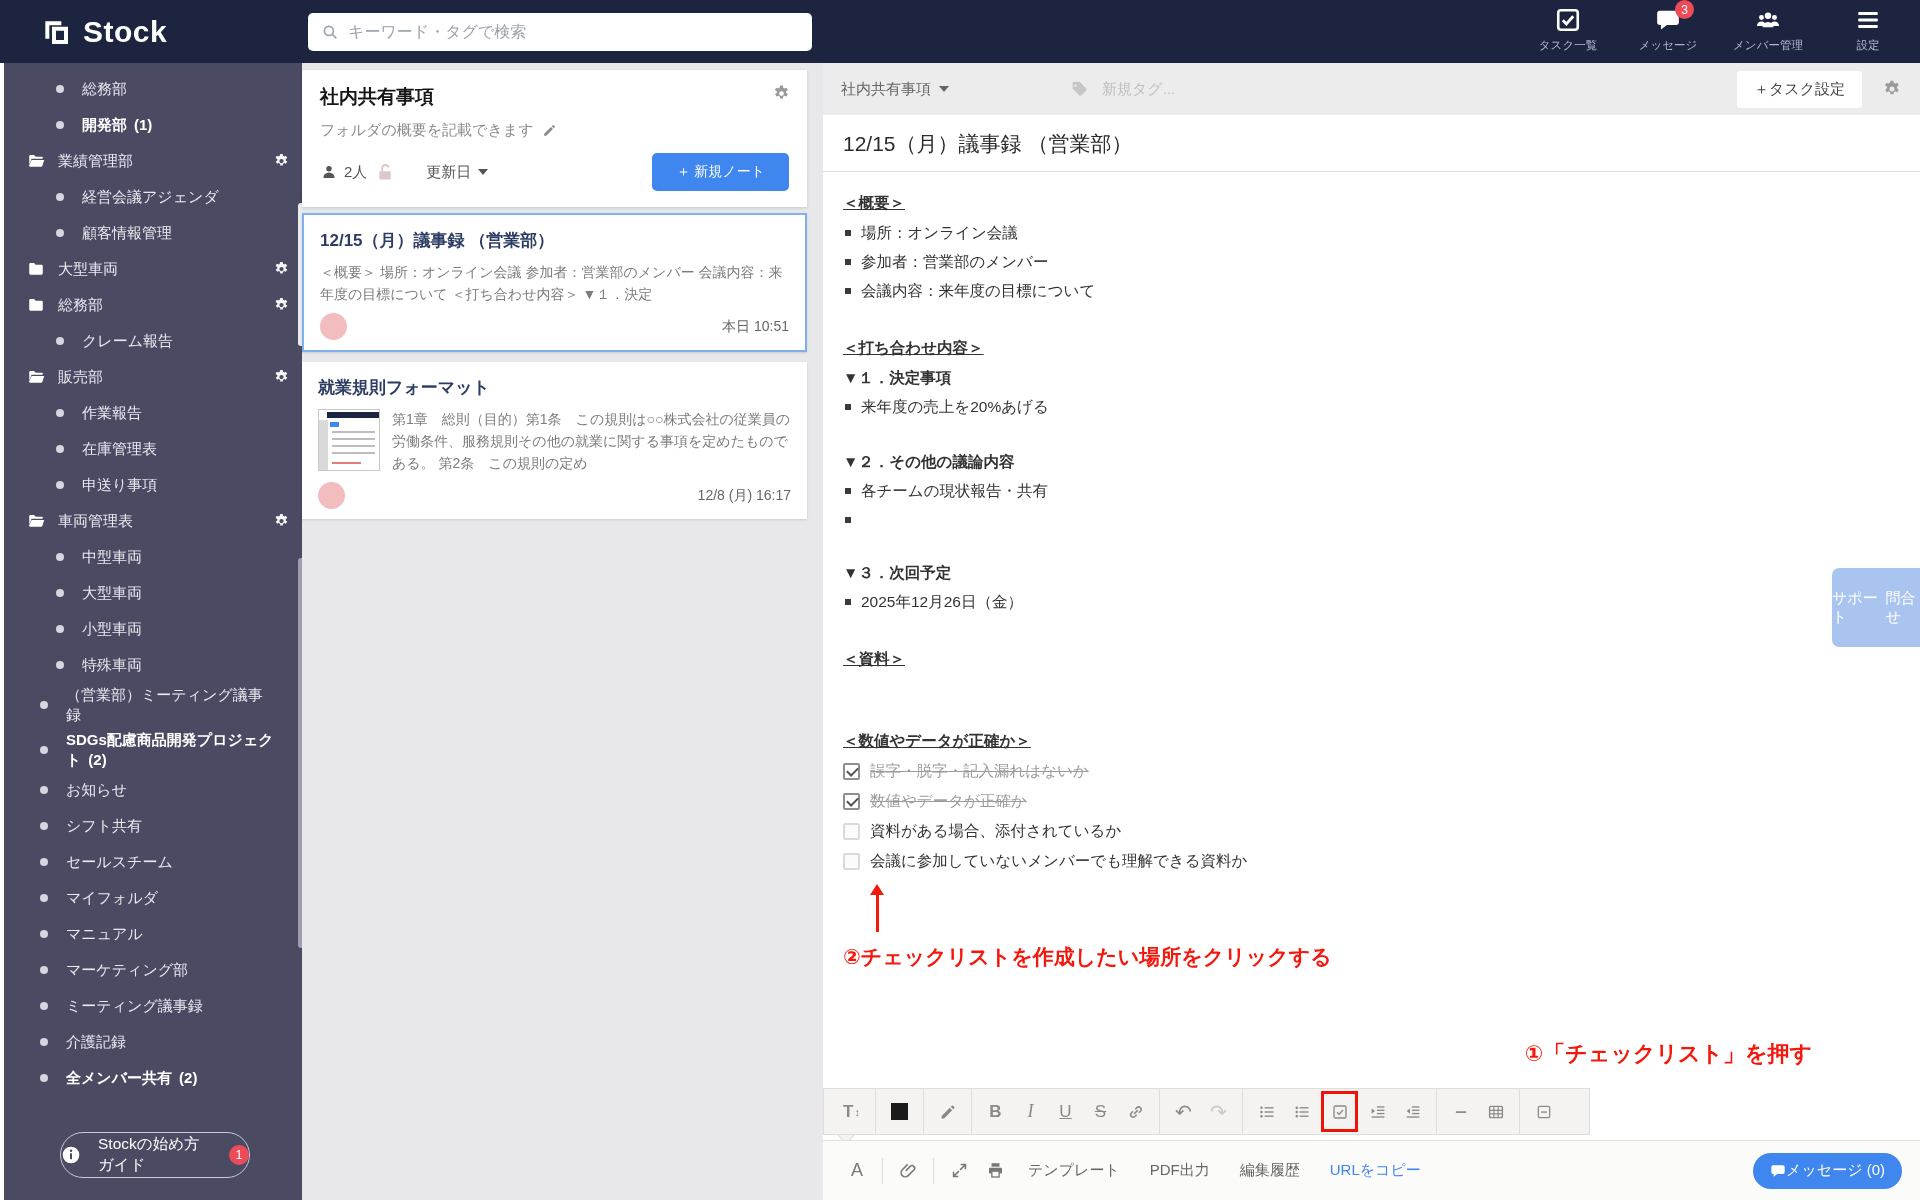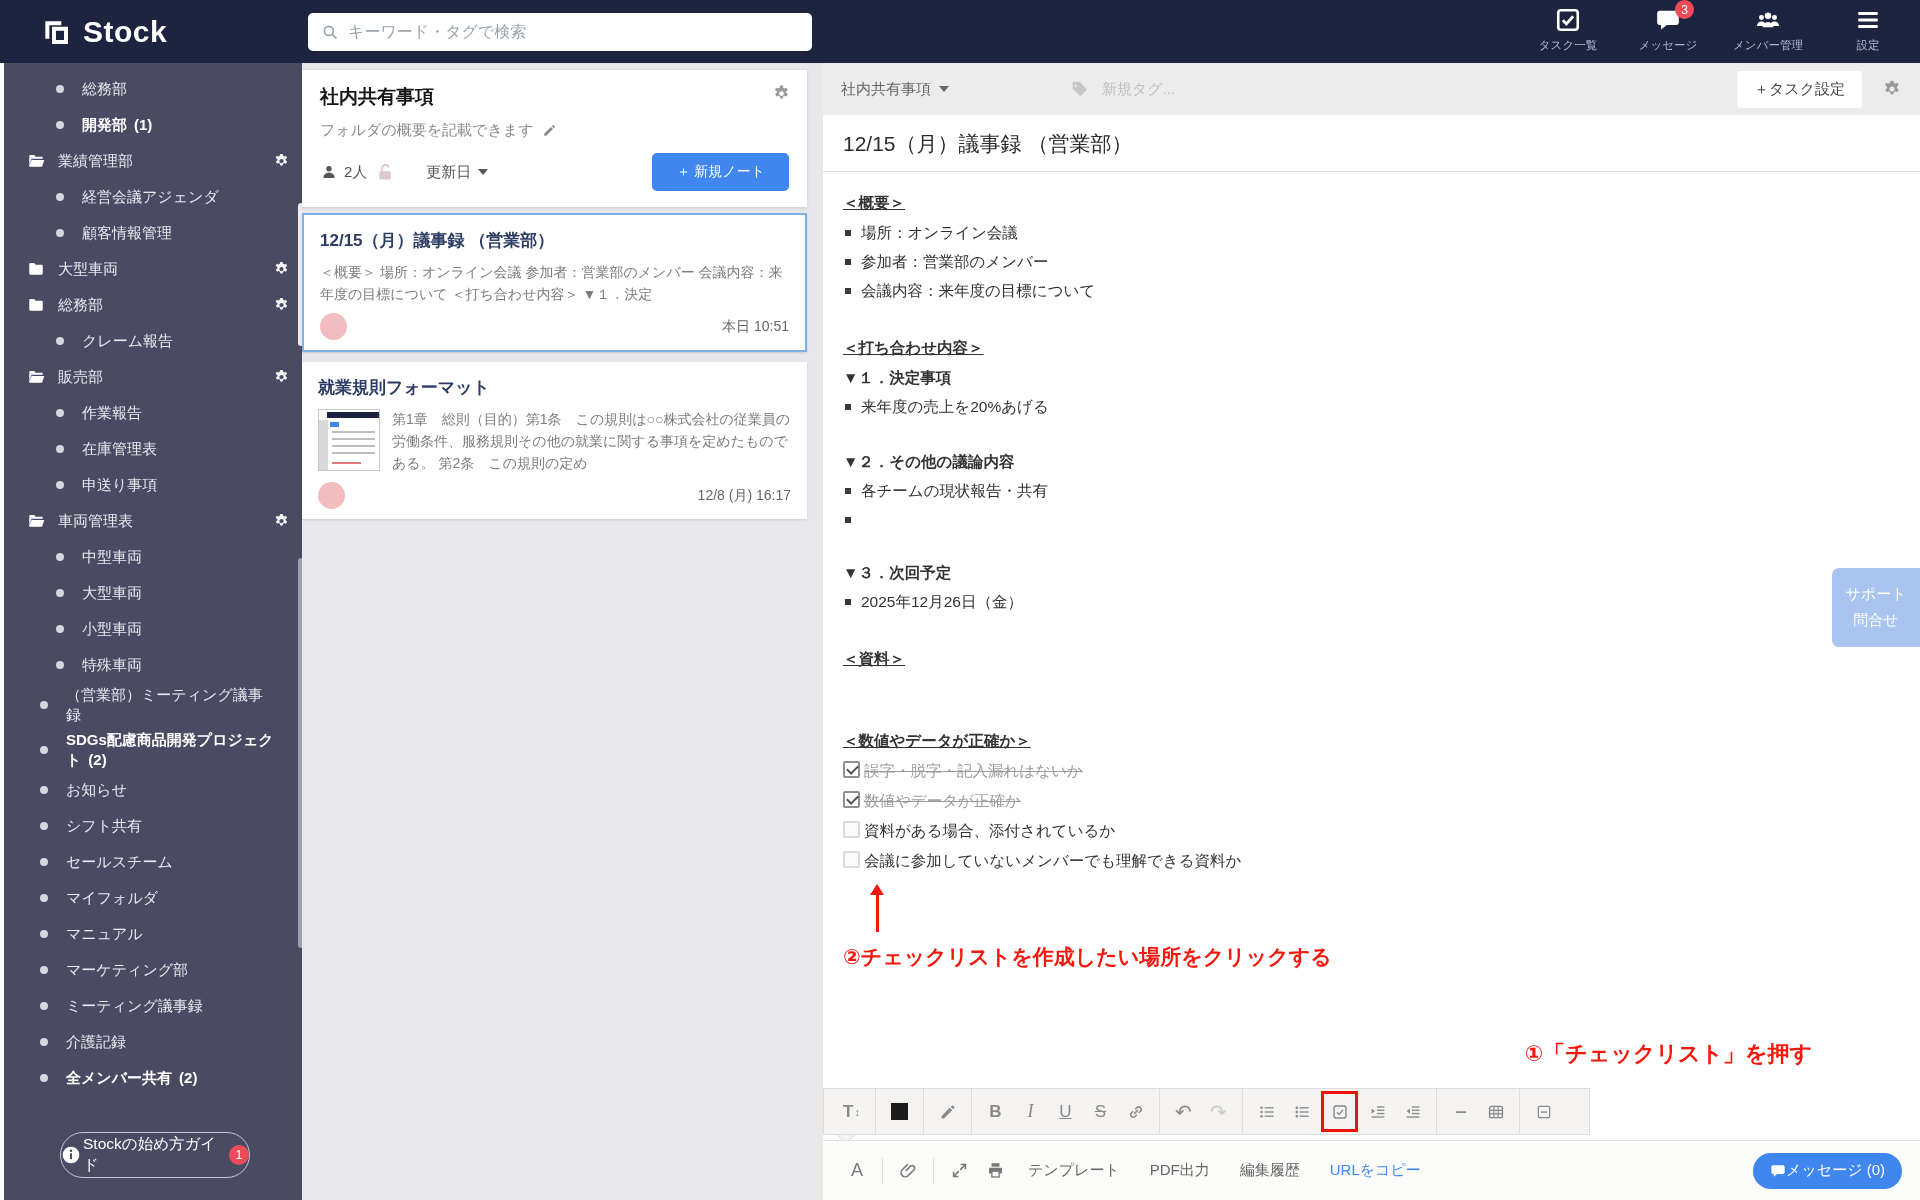--- a/index.html
+++ b/index.html
@@ -26,21 +26,21 @@
 .srow{display:flex;align-items:center;min-height:36px;padding:2px 30px 2px 0;position:relative;cursor:pointer}
 .srow.f{padding-left:22px}
 .srow.d0{padding-left:30px}
 .srow.d1{padding-left:46px}
 .srow .ic{width:20px;margin-right:12px;display:flex;justify-content:center;flex:none;color:#fff}
 .dotglyph{width:8px;height:8px;border-radius:50%;background:#d6d6df;display:inline-block}
 .srow .lb{font-size:15px;line-height:1.35;max-width:212px}
 .srow.bold .lb{font-weight:bold;color:#fff}
 .srow .count{margin-left:7px}
 .srow .gear{position:absolute;right:16px;top:50%;transform:translateY(-50%);color:#fff;opacity:.95}
-.guide-btn{position:absolute;left:56px;right:56px;bottom:22px;height:46px;border:1px solid #c9c9d6;border-radius:23px;display:flex;align-items:center;justify-content:center;gap:2px;color:#fff;font-size:15.5px;cursor:pointer}
+.guide-btn{position:absolute;left:56px;right:56px;bottom:22px;height:46px;border:1px solid #c9c9d6;border-radius:23px;display:flex;align-items:center;justify-content:center;gap:17px;color:#fff;font-size:15.5px;cursor:pointer}
 .gbadge{min-width:20px;height:20px;border-radius:10px;background:var(--badge-red,#ee4b59);color:#fff;font-size:12.5px;display:flex;align-items:center;justify-content:center}
 .sb-thumb1{position:absolute;left:294px;top:140px;width:6px;height:143px;background:#fff;border-radius:3px;opacity:.9}
 .sb-thumb2{position:absolute;left:294px;top:495px;width:6px;height:390px;background:#a09eae;border-radius:3px}
 
 
 .folder-col{position:absolute;left:302px;top:63px;width:521px;bottom:0;background:#e8e8ea;padding:7px 16px 0 0}
 .fhead{background:#fff;box-shadow:0 1px 3px rgba(0,0,0,.15);padding:14px 18px 16px;position:relative}
 .fhead h2{font-size:19px;color:#161616}
 .fgear{position:absolute;right:16px;top:14px;color:#9a9a9a;cursor:pointer}
 .fdesc{margin-top:11px;color:#8b8b8b;font-size:15px;display:flex;align-items:center;gap:8px}
@@ -77,32 +77,32 @@
 .tagph{color:#bfbfbf;font-size:15px}
 .task-btn{margin-left:auto;background:#fff;border:0;font-family:inherit;font-size:15px;color:#444;padding:9px 17px;border-radius:3px;cursor:pointer;font-weight:500}
 .ed-gear{margin-left:20px;color:#9a9a9a;cursor:pointer}
 .ed-title{padding:15px 20px 13px;font-size:21px;color:#2a2a2a;font-weight:500;border-bottom:1px solid #dcdcdc}
 .ed-body{padding:17px 20px 0;font-size:15.5px;color:#333;width:900px;cursor:text}
 .h{font-weight:bold;text-decoration:underline;margin:4px 0 9px}
 .sub{font-weight:bold;margin:2px 0 8px}
 .b{display:flex;align-items:flex-start;margin:0 0 8px;min-height:19px}
 .sq{width:6px;height:6px;background:#3a3a3a;margin:7px 10px 0 2px;flex:none}
 .sp{height:24px}
-.chk{display:flex;gap:4px;margin:0 0 9px}
+.chk{display:flex;align-items:center;gap:10px;margin:0 0 9px}
 .box{width:17px;height:17px;border-radius:2px;position:relative;flex:none;cursor:pointer}
 .box.on{border:2px solid #8f8f8f}
 .box.on::after{content:"";position:absolute;left:2px;top:2px;width:9px;height:5px;border-left:2.5px solid #4f4f58;border-bottom:2.5px solid #4f4f58;transform:rotate(-45deg)}
 .box.off{border:2px solid #dadada;background:#fbfbfb}
 .chk .txt.done{color:#9b9b9b;text-decoration:line-through}
 .arrow{margin:12px 0 0 27px;height:50px;width:14px;position:relative}
 .arrow .head{position:absolute;left:0;top:0;border-left:7px solid transparent;border-right:7px solid transparent;border-bottom:11px solid var(--annotation-red,#f4170c)}
 .arrow .line{position:absolute;left:5.5px;top:9px;width:3px;height:39px;background:var(--annotation-red,#f4170c)}
 .step2{margin-top:9px;color:var(--annotation-red,#f4170c);font-size:21px;font-weight:bold}
 .step1{position:absolute;right:108px;top:976px;color:var(--annotation-red,#f4170c);font-size:22px;font-weight:bold}
-.support{position:absolute;right:0;top:505px;width:88px;height:79px;background:var(--support-blue,#a9c4ef);border-radius:7px 0 0 7px;color:#fff;font-size:15px;display:flex;flex-direction:column;align-items:center;justify-content:center;gap:7px;cursor:pointer}
+.support{position:absolute;right:0;top:505px;width:88px;height:79px;background:var(--support-blue,#a9c4ef);border-radius:7px 0 0 7px;color:#fff;font-size:15px;display:flex;flex-direction:row;align-items:center;justify-content:center;gap:7px;cursor:pointer}
 
 
 .toolbar{position:absolute;left:0;top:1025px;width:767px;height:47px;background:#f4f3f1;border:1px solid #ddd;display:flex;align-items:center;padding:0 4px}
 .tb-group{display:flex;align-items:center;height:100%;padding:0 6px;border-right:1px solid #ddd}
 .tb-group:last-child{border-right:0}
 .tb-btn{width:35px;height:32px;display:flex;align-items:center;justify-content:center;color:#8a8a8a;font-size:17px;cursor:pointer}
 .tb-btn.disabled{color:#c9c9c9}
 .tb-b{font-weight:bold}
 .tb-i{font-style:italic;font-family:"Liberation Serif","DejaVu Serif",serif;font-size:18px}
 .tb-u{text-decoration:underline}

